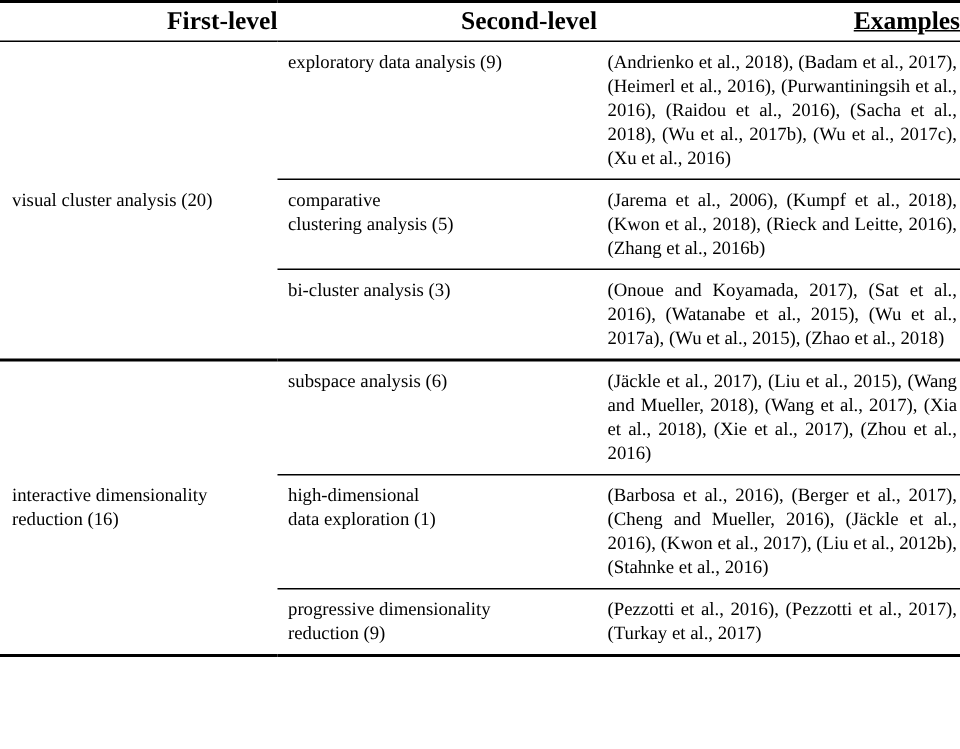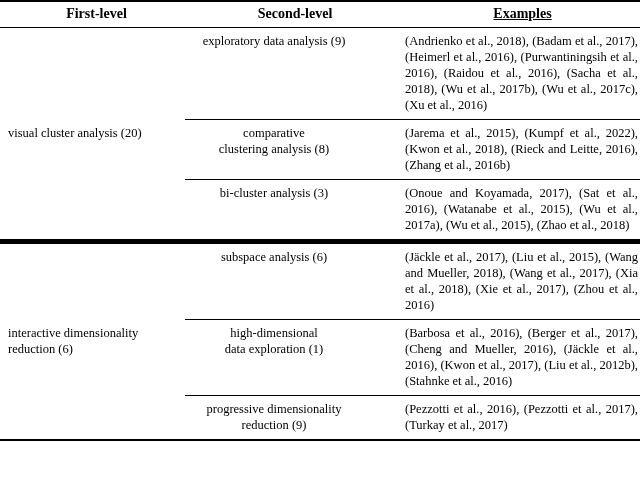--- a/index.html
+++ b/index.html
@@ -23,53 +23,52 @@
     border-top: 2px solid #000;
     border-bottom: 2px solid #000;
     font-size: 12.5px;
     line-height: 16px;
   }
   col.c1 { width: 185px; }
   col.c2 { width: 213px; }
   col.c3 { width: 242px; }
   th {
     font-weight: bold;
-    text-align: center;
+    text-align: right;
     vertical-align: top;
     padding: 4px 0 5px 0;
     border-bottom: 1px solid #000;
-    font-size: 14px;
+    font-size: 17px;
   }
   th.h1 { padding-left: 8px; }
   th.h2 { padding-left: 7px; }
   th.h3 { padding-left: 7px; text-decoration: underline; }
   td {
     vertical-align: top;
     padding-top: 5px;
     padding-bottom: 6px;
   }
   td.first {
     vertical-align: middle;
     padding-left: 8px;
     padding-right: 6px;
     white-space: pre-line;
   }
   td.second {
     padding-left: 7px;
     padding-right: 42px;
     white-space: pre-line;
-    text-align: center;
   }
   td.ex {
     padding-left: 7px;
     padding-right: 2px;
     text-align: justify;
   }
   .rowsep { border-bottom: 1px solid #000; }
-  .groupsep { border-bottom: 5px solid #000000; }
+  .groupsep { border-bottom: 2px solid #000000; }
 </style>
 </head>
 <body>
 
 <div class="page">
   <table class="taxonomy">
     <colgroup>
       <col class="c1">
         <col class="c2">
         <col class="c3">
@@ -83,31 +82,31 @@
     </thead>
     <tbody>
 
       <tr>
         <td class="first groupsep" rowspan="3">visual cluster analysis (20)</td>
         <td class="second rowsep">exploratory data analysis (9)</td>
         <td class="ex rowsep">(Andrienko et al., 2018), (Badam et al., 2017), (Heimerl et al., 2016), (Purwantiningsih et al., 2016), (Raidou et al., 2016), (Sacha et al., 2018), (Wu et al., 2017b), (Wu et al., 2017c), (Xu et al., 2016)</td>
       </tr>
       <tr>
         <td class="second rowsep">comparative
-clustering analysis (8)</td>
-        <td class="ex rowsep">(Jarema et al., 2015), (Kumpf et al., 2022), (Kwon et al., 2018), (Rieck and Leitte, 2016), (Zhang et al., 2016b)</td>
+clustering analysis (5)</td>
+        <td class="ex rowsep">(Jarema et al., 2006), (Kumpf et al., 2018), (Kwon et al., 2018), (Rieck and Leitte, 2016), (Zhang et al., 2016b)</td>
       </tr>
       <tr>
         <td class="second groupsep">bi-cluster analysis (3)</td>
         <td class="ex groupsep">(Onoue and Koyamada, 2017), (Sat et al., 2016), (Watanabe et al., 2015), (Wu et al., 2017a), (Wu et al., 2015), (Zhao et al., 2018)</td>
       </tr>
 
       <tr>
         <td class="first" rowspan="3">interactive dimensionality
-reduction (6)</td>
+reduction (16)</td>
         <td class="second rowsep">subspace analysis (6)</td>
         <td class="ex rowsep">(Jäckle et al., 2017), (Liu et al., 2015), (Wang and Mueller, 2018), (Wang et al., 2017), (Xia et al., 2018), (Xie et al., 2017), (Zhou et al., 2016)</td>
       </tr>
       <tr>
         <td class="second rowsep">high-dimensional
 data exploration (1)</td>
         <td class="ex rowsep">(Barbosa et al., 2016), (Berger et al., 2017), (Cheng and Mueller, 2016), (Jäckle et al., 2016), (Kwon et al., 2017), (Liu et al., 2012b), (Stahnke et al., 2016)</td>
       </tr>
       <tr>
         <td class="second">progressive dimensionality

